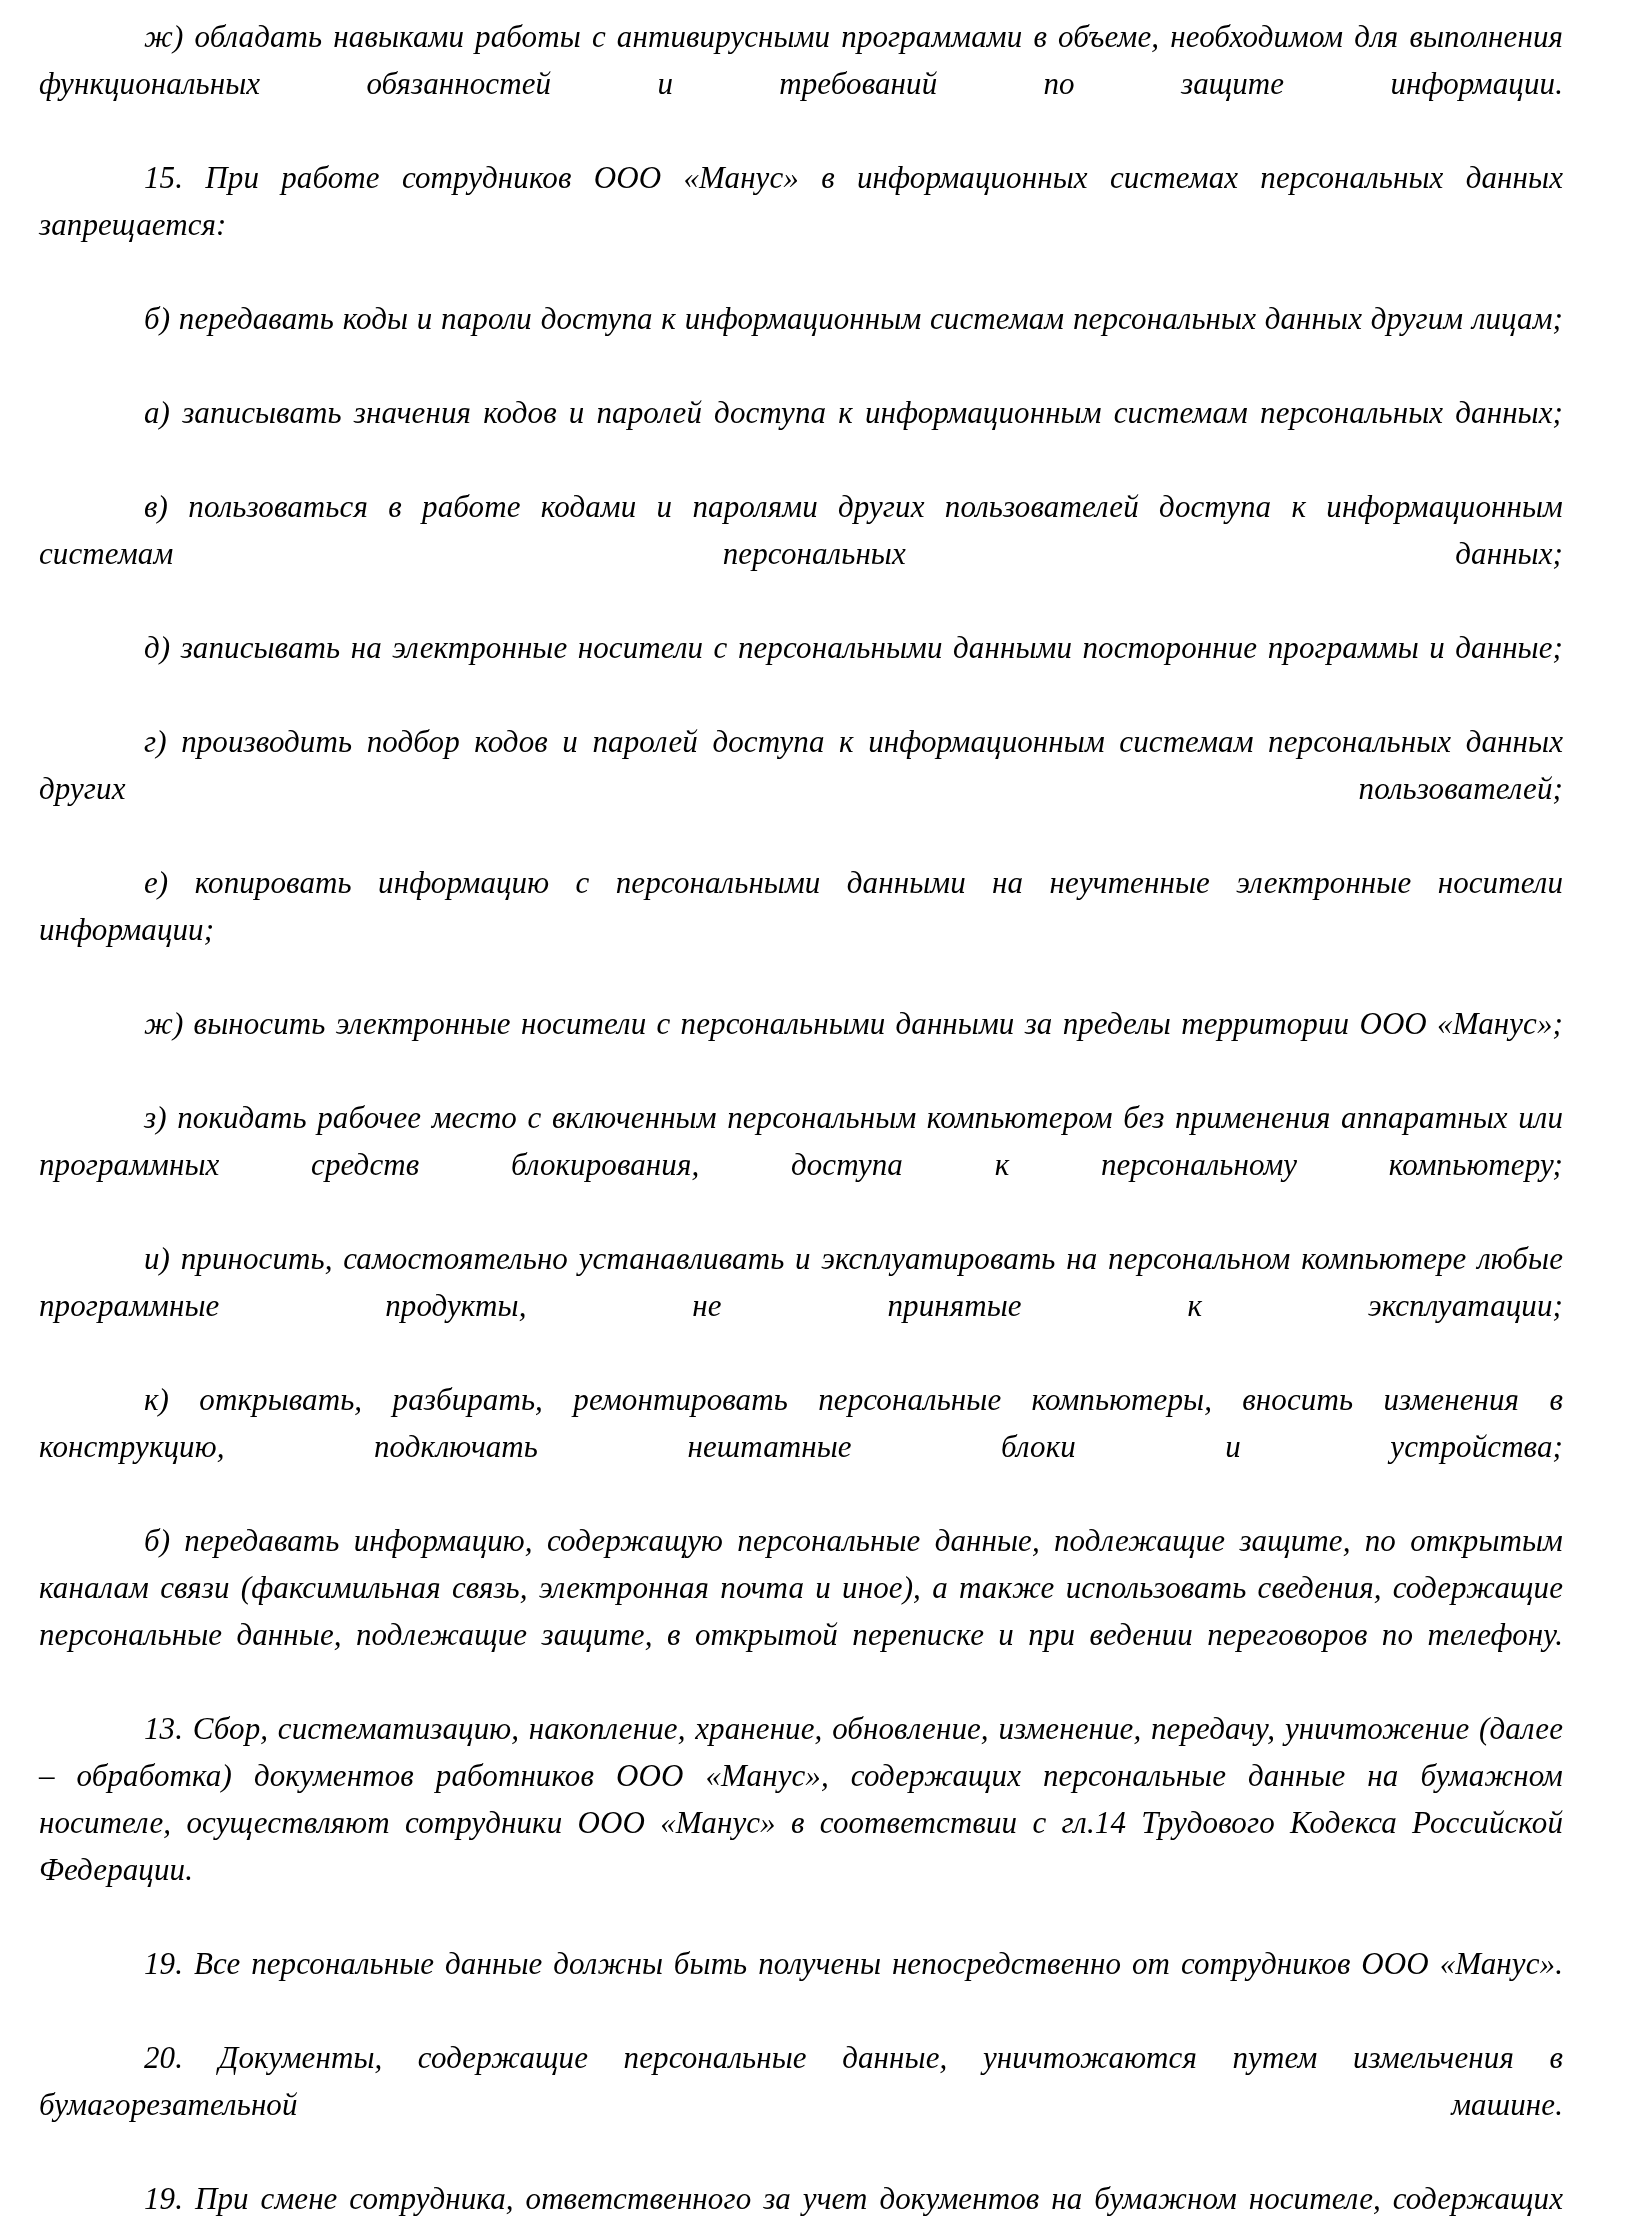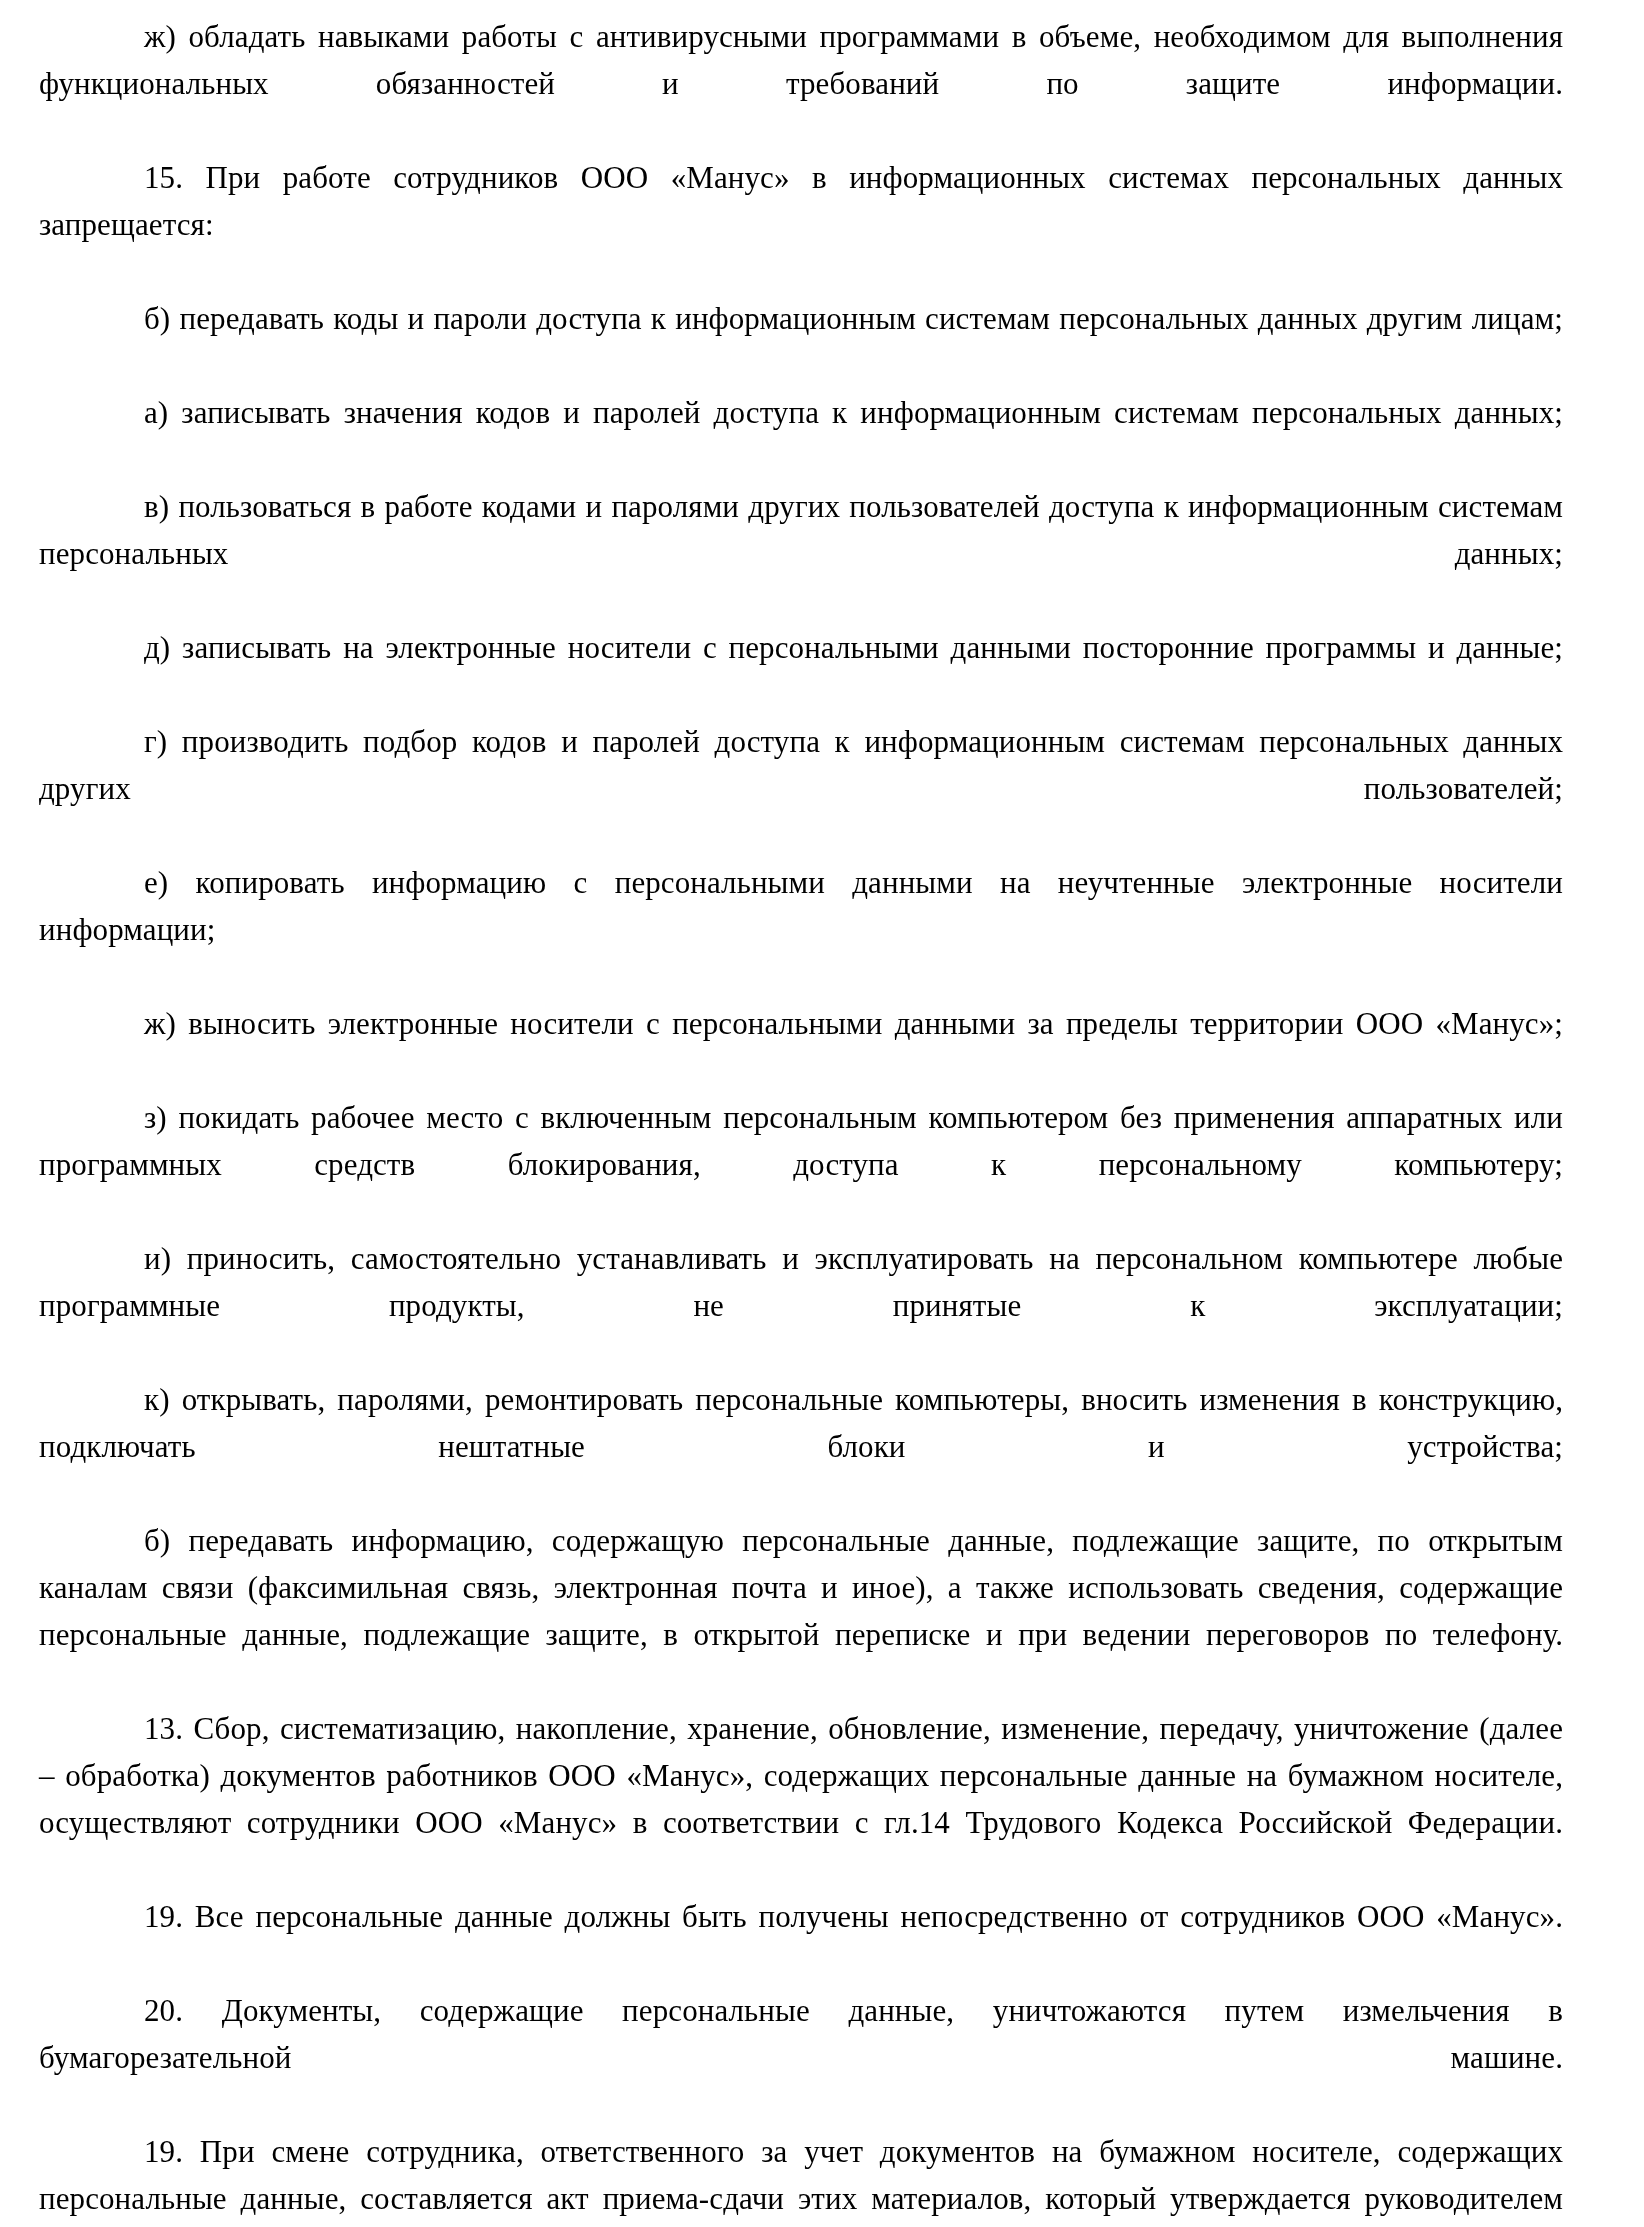--- a/index.html
+++ b/index.html
@@ -15,20 +15,21 @@
   }
 
   .page {
     position: relative;
     width: 1645px;
     height: 2227px;
     background: #ffffff;
     box-sizing: border-box;
     padding: 13.4px 82px 0 39px;
     overflow: hidden;
+    font-style: italic;
   }
 
   .doc-body {
     width: 1524px;
   }
 
   p.para {
     margin: 0;
     padding: 0;
     font-size: 31px;
@@ -70,21 +71,21 @@
     <p class="para">г) производить подбор кодов и паролей доступа к информационным системам персональных данных других пользователей;</p>
 
     <p class="para">е) копировать информацию с персональными данными на неучтенные электронные носители информации;</p>
 
     <p class="para">ж) выносить электронные носители с персональными данными за пределы территории ООО «Манус»;</p>
 
     <p class="para">з) покидать рабочее место с включенным персональным компьютером без применения аппаратных или программных средств блокирования, доступа к персональному компьютеру;</p>
 
     <p class="para">и) приносить, самостоятельно устанавливать и эксплуатировать на персональном компьютере любые программные продукты, не принятые к эксплуатации;</p>
 
-    <p class="para">к) открывать, паролями, ремонтировать персональные компьютеры, вносить изменения в конструкцию, подключать нештатные блоки и устройства;</p>
+    <p class="para">к) открывать, разбирать, ремонтировать персональные компьютеры, вносить изменения в конструкцию, подключать нештатные блоки и устройства;</p>
 
     <p class="para">б) передавать информацию, содержащую персональные данные, подлежащие защите, по открытым каналам связи (факсимильная связь, электронная почта и иное), а также использовать сведения, содержащие персональные данные, подлежащие защите, в открытой переписке и при ведении переговоров по телефону.</p>
 
     <p class="para">13. Сбор, систематизацию, накопление, хранение, обновление, изменение, передачу, уничтожение (далее – обработка) документов работников ООО «Манус», содержащих персональные данные на бумажном носителе, осуществляют сотрудники ООО «Манус» в соответствии с гл.14 Трудового Кодекса Российской Федерации.</p>
 
     <p class="para">19. Все персональные данные должны быть получены непосредственно от сотрудников ООО «Манус».</p>
 
     <p class="para">20. Документы, содержащие персональные данные, уничтожаются путем измельчения в бумагорезательной машине.</p>
 
     <p class="para">19. При смене сотрудника, ответственного за учет документов на бумажном носителе, содержащих персональные данные, составляется акт приема-сдачи этих материалов, который утверждается руководителем соответствующего структурного подразделения ООО «Манус».</p>

